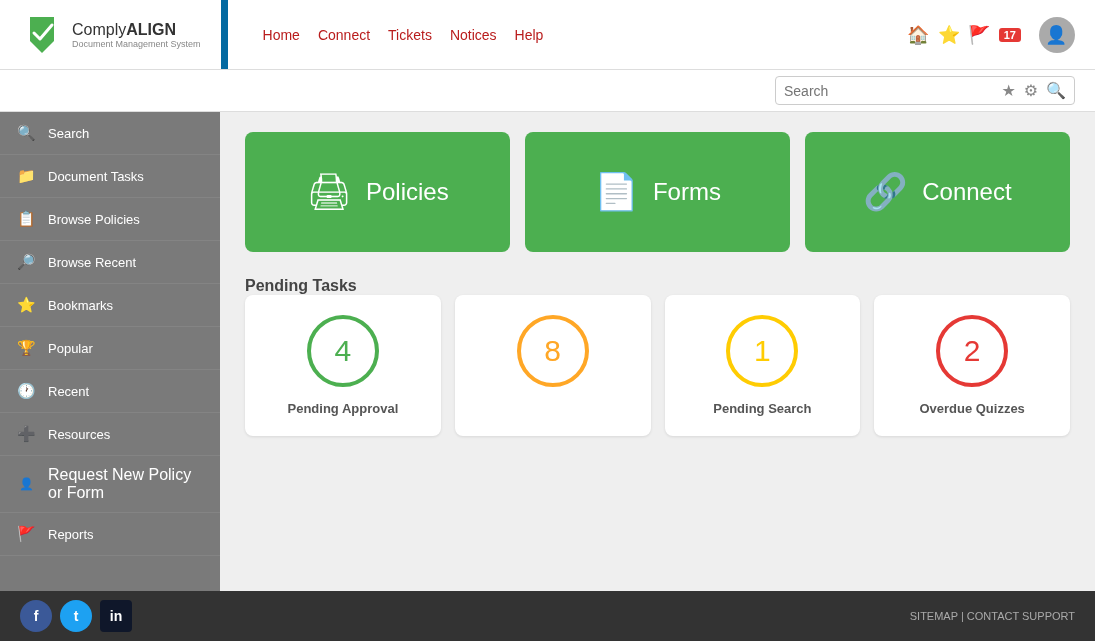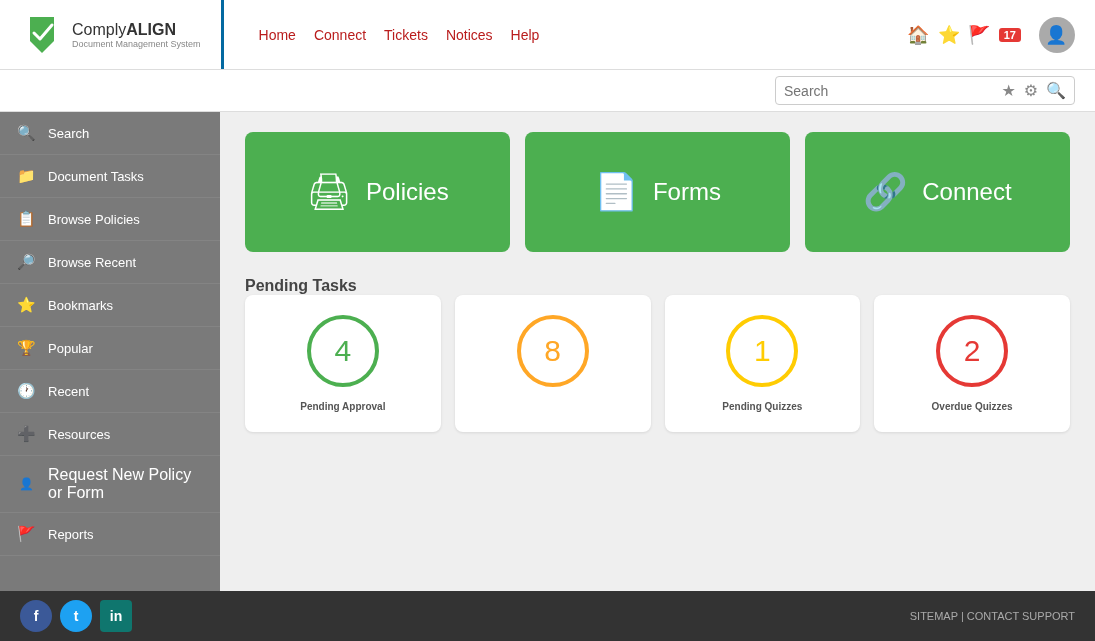--- a/index.html
+++ b/index.html
@@ -12,21 +12,21 @@
       display: flex;
       align-items: center;
       padding: 0 20px;
       height: 70px;
       flex-shrink: 0;
     }
     .logo-area {
       display: flex;
       align-items: center;
       margin-right: 20px;
-      border-right: 3px solid #0369a1;
+      border-right: 7px solid #0369a1;
       padding-right: 20px;
       height: 100%;
     }
     .logo-icon {
       width: 44px;
       height: 44px;
       margin-right: 8px;
     }
     .nav-area { display: flex; align-items: center; flex: 1; padding-left: 15px; }
     .nav-item { margin-right: 18px; font-size: 14px; color: #b91c1c; cursor: pointer; text-decoration: none; }
@@ -170,21 +170,21 @@
       justify-content: center;
       font-size: 30px;
       font-weight: 300;
       margin-bottom: 14px;
     }
     .circle-green { border-color: #4caf50; color: #4caf50; }
     .circle-orange { border-color: #ffa726; color: #ffa726; }
     .circle-yellow { border-color: #ffcc02; color: #ffcc02; }
     .circle-red { border-color: #e53935; color: #e53935; }
     .task-label {
-      font-size: 10px;
+      font-size: 13px;
       color: #555;
       text-align: center;
       font-weight: bold;
     }
 
     
     .footer {
       background: #333;
       color: #aaa;
       height: 50px;
@@ -201,21 +201,21 @@
       display: flex;
       align-items: center;
       justify-content: center;
       color: #fff;
       font-size: 14px;
       font-weight: bold;
       cursor: pointer;
     }
     .fb { background: #3b5998; }
     .tw { background: #1da1f2; }
-    .li { background: #0f766e; }
+    .li { background: #0f172a; }
     .footer-links {
       margin-left: auto;
       font-size: 11px;
       color: #aaa;
     }
     .footer-links a { color: #aaa; text-decoration: none; }
 
     
     .search-row {
       display: flex;
@@ -337,21 +337,21 @@
     <div class="task-cards">
       <div class="task-card">
         <div class="circle-number circle-green">4</div>
         <div class="task-label">Pending Approval</div>
       </div>
       <div class="task-card">
         <div class="circle-number circle-orange">8</div>
       </div>
       <div class="task-card">
         <div class="circle-number circle-yellow">1</div>
-        <div class="task-label">Pending Quizzes</div>
+        <div class="task-label">Pending Search</div>
       </div>
       <div class="task-card">
         <div class="circle-number circle-red">2</div>
         <div class="task-label">Overdue Quizzes</div>
       </div>
     </div>
   </div>
 </div>
 
 <div class="footer">

